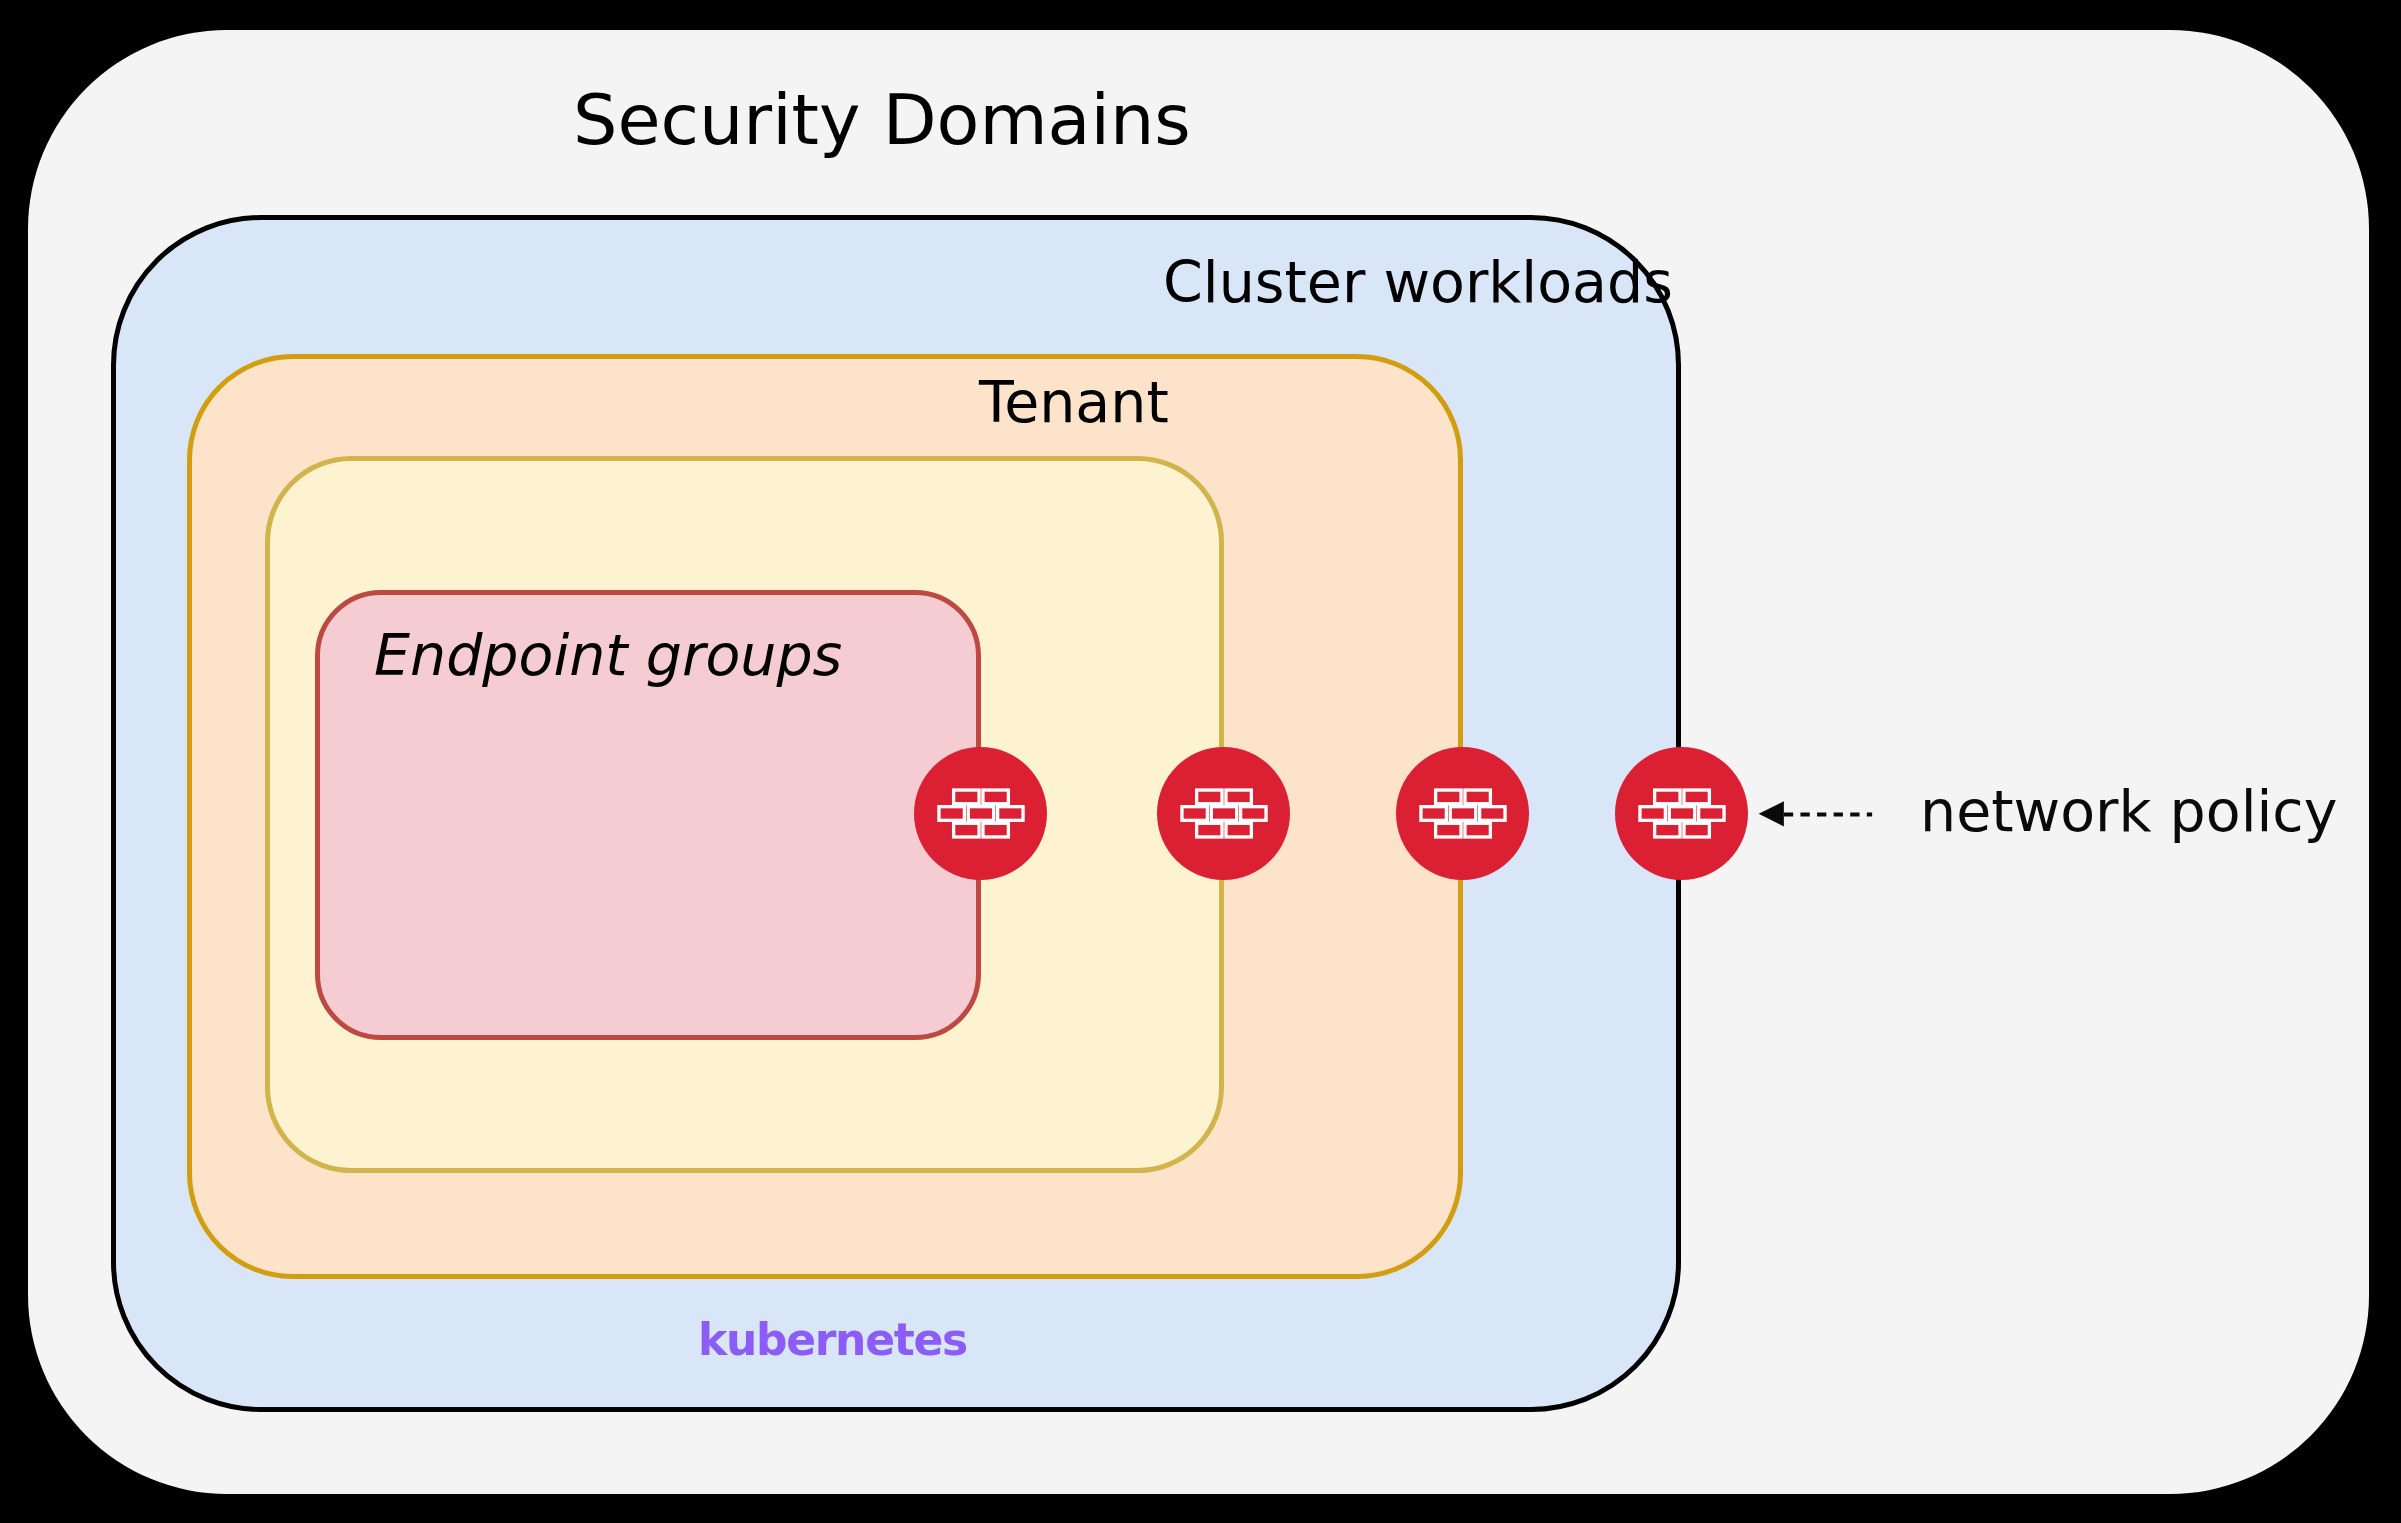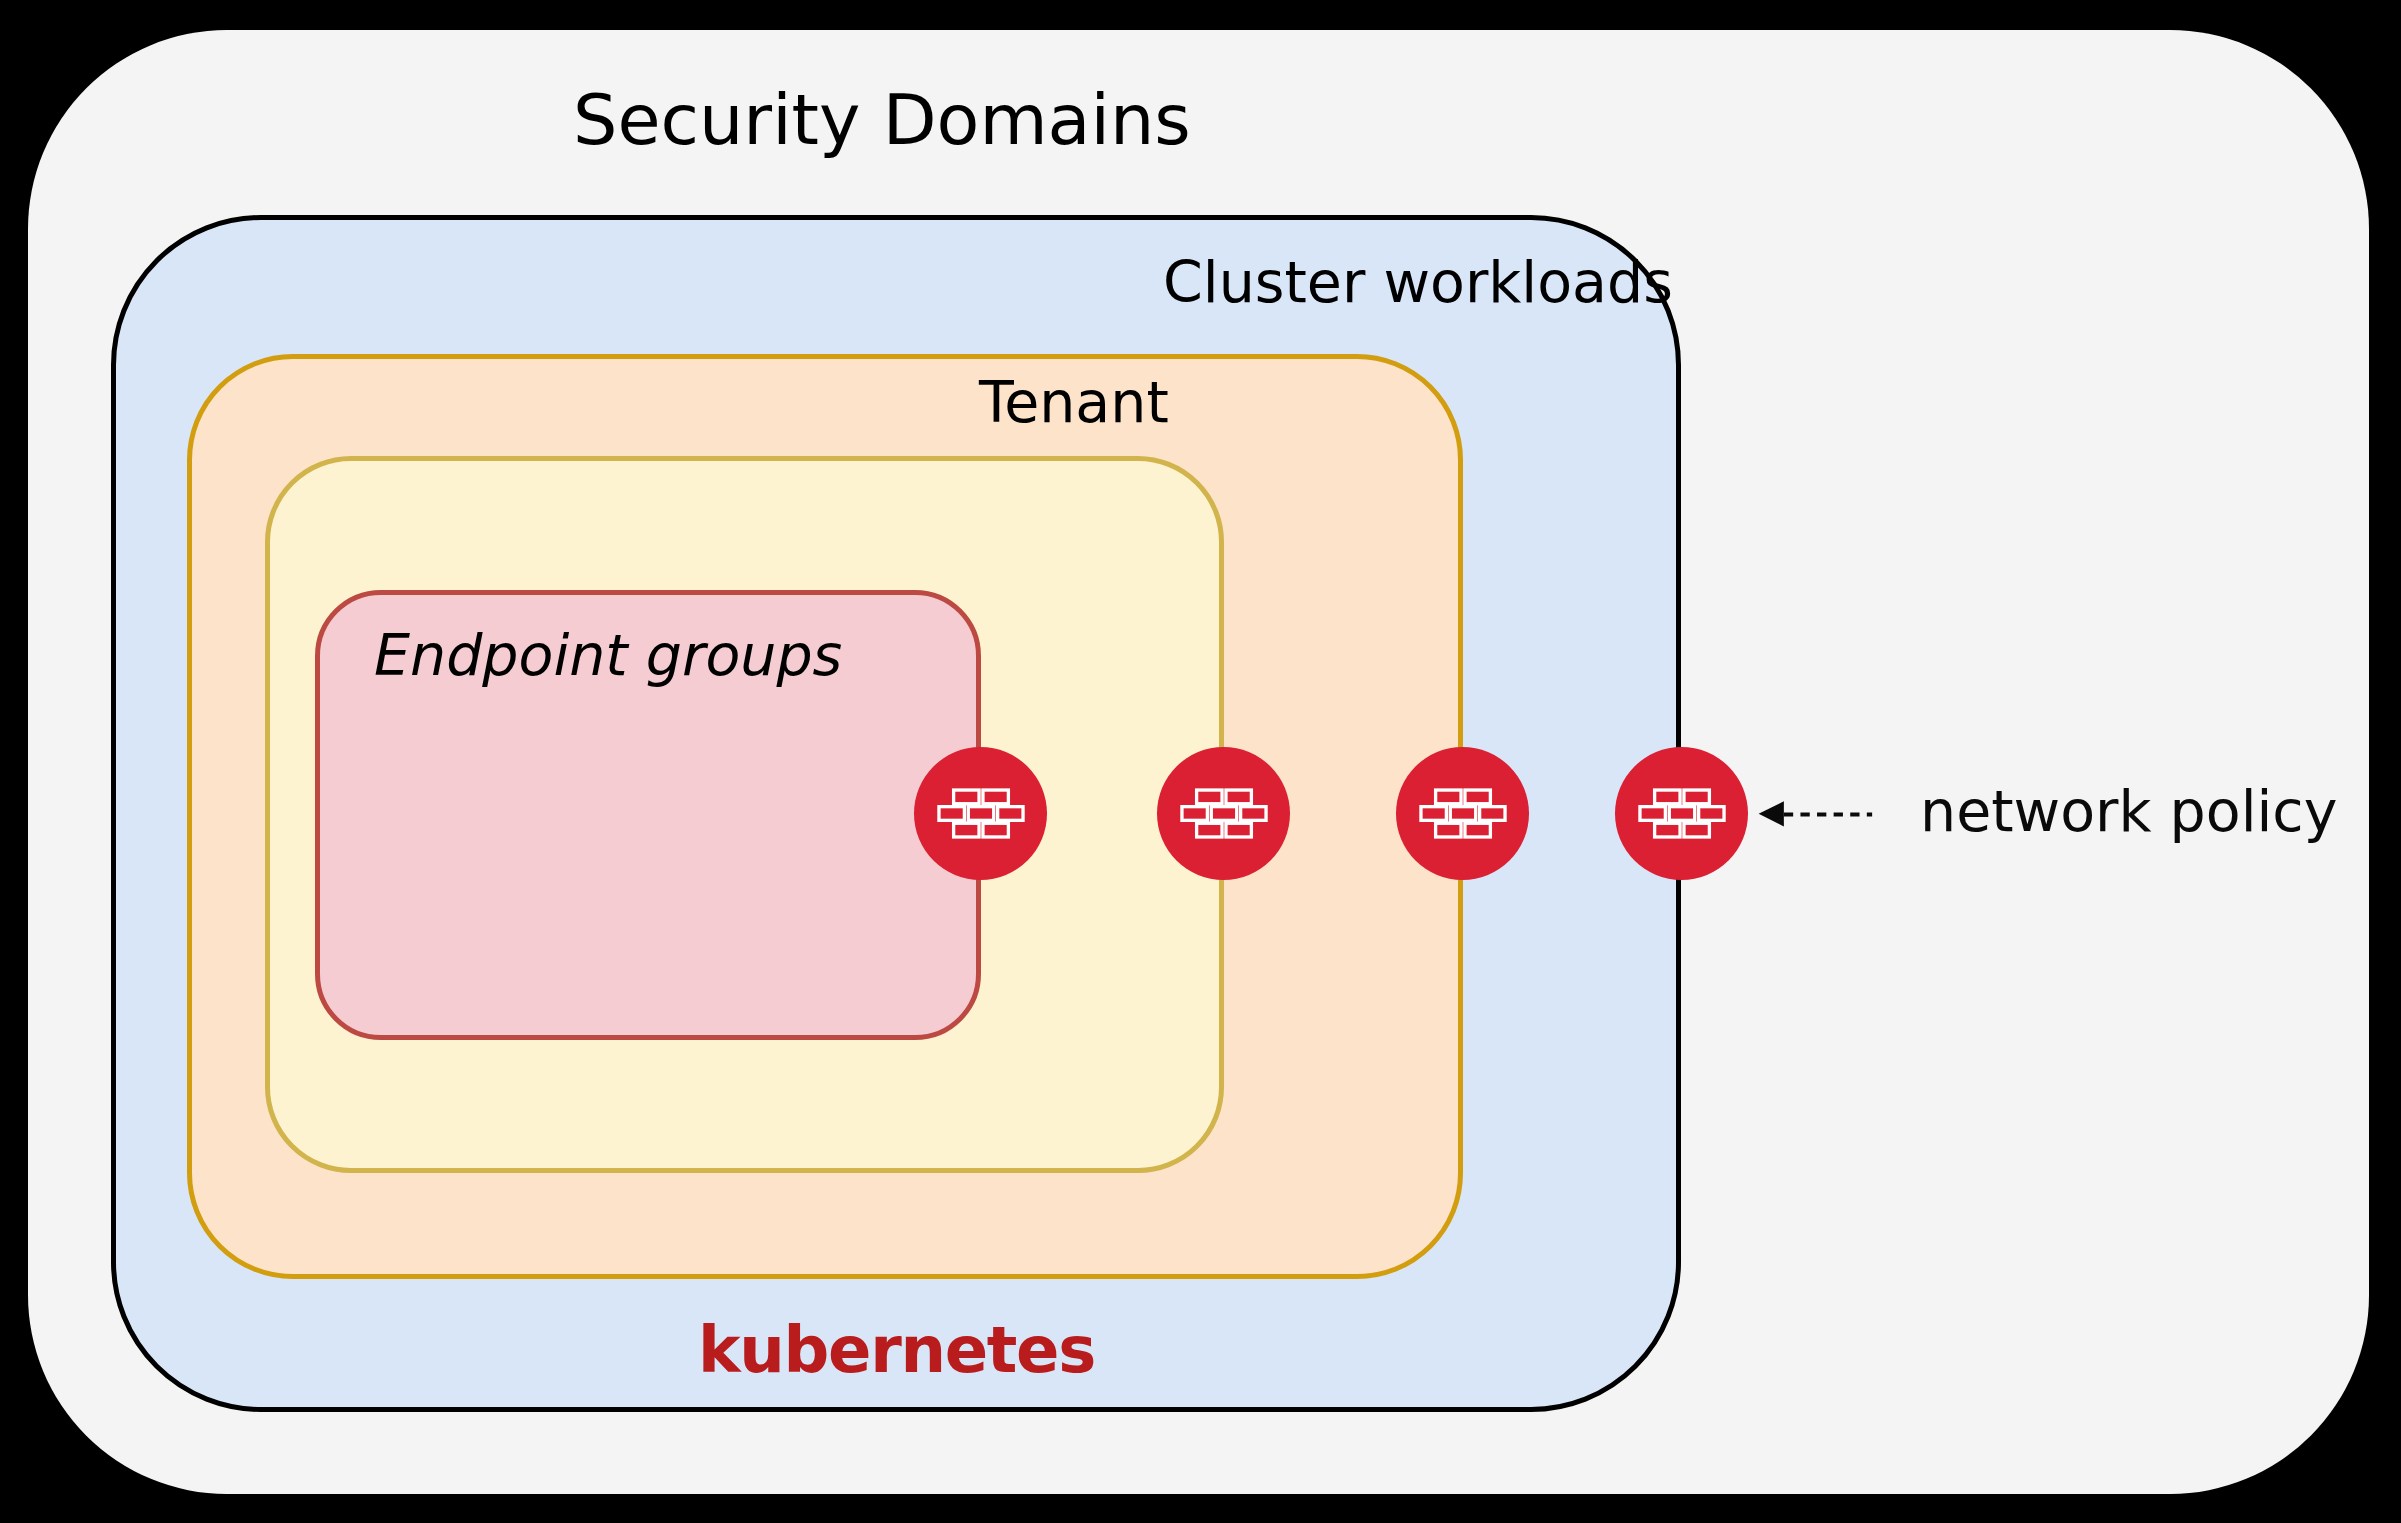--- a/index.html
+++ b/index.html
@@ -35,22 +35,22 @@
     background:#f5ccd1;border:5.3px solid #bc4a43;border-radius:66px;
   }
   
   .lbl{color:#000;line-height:1;white-space:nowrap;}
   .title{left:573px;top:85px;font-size:70px;}
   .lbl-cluster{left:1147px;top:254px;font-size:57px;}
   .lbl-tenant{left:979px;top:374px;font-size:57px;}
   .lbl-namespace{left:693px;top:473px;font-size:57px;}
   .lbl-endpoint{left:374px;top:627px;font-size:57px;}
   .lbl-kubernetes{
-    left:698px;top:1318px;font-size:64px;font-weight:bold;
-    color:#b91c1c;letter-spacing:-1.3px;
+    left:698px;top:1318px;font-size:44px;font-weight:bold;
+    color:#8b5cf6;letter-spacing:-1.3px;
   }
   .lbl-netpolicy{left:1896px;top:783px;font-size:57px;color:#0a0a0a;}
   
   .fw{
     width:133px;height:133px;border-radius:50%;
     background:#da2032;top:747px;
     display:flex;align-items:center;justify-content:center;
   }
   .fw svg{width:88px;height:51px;display:block;}
   

